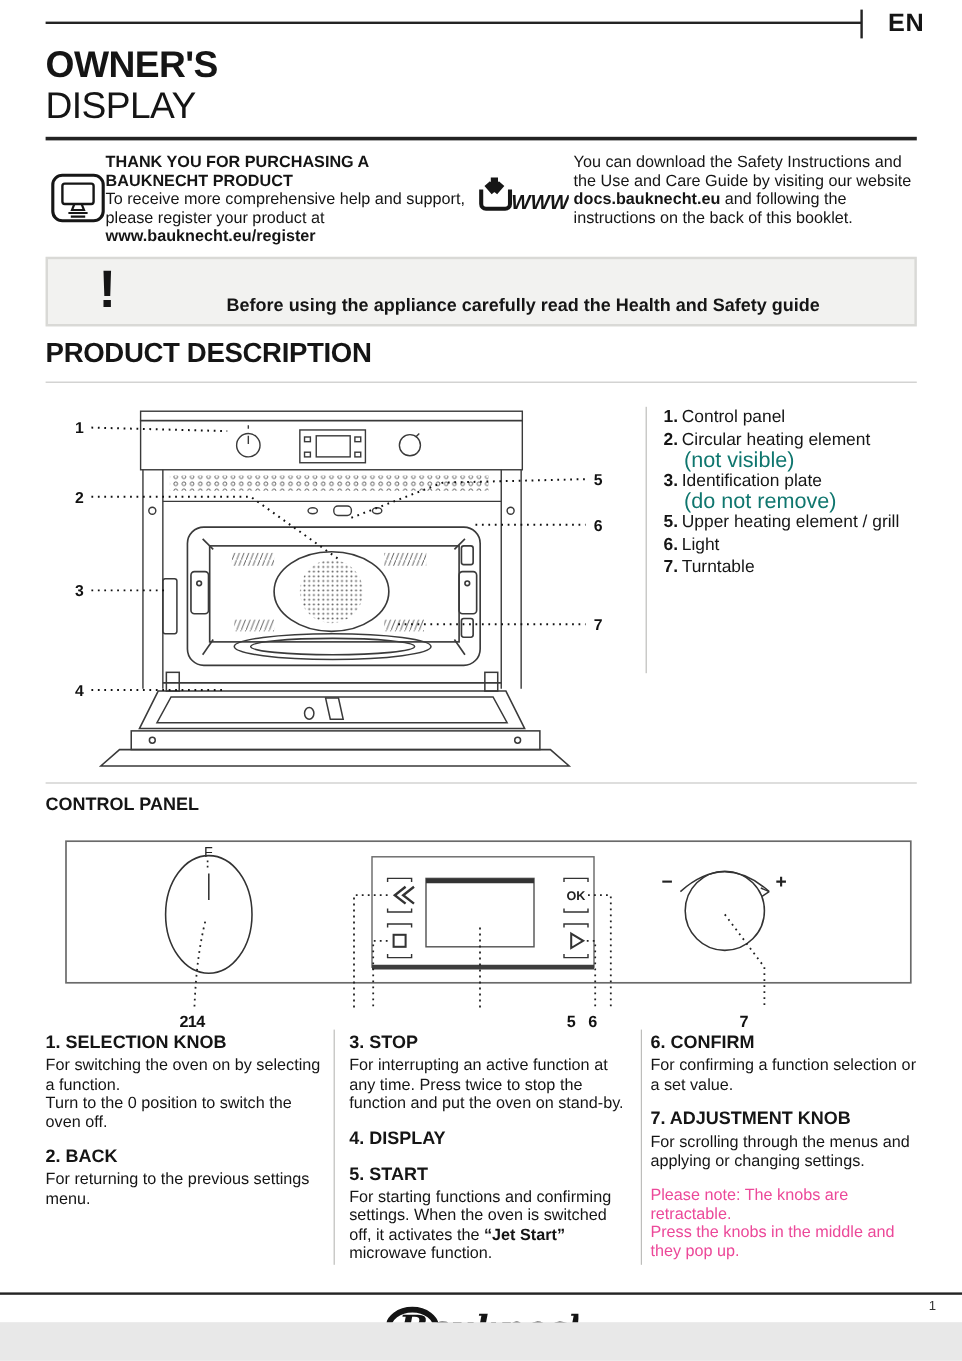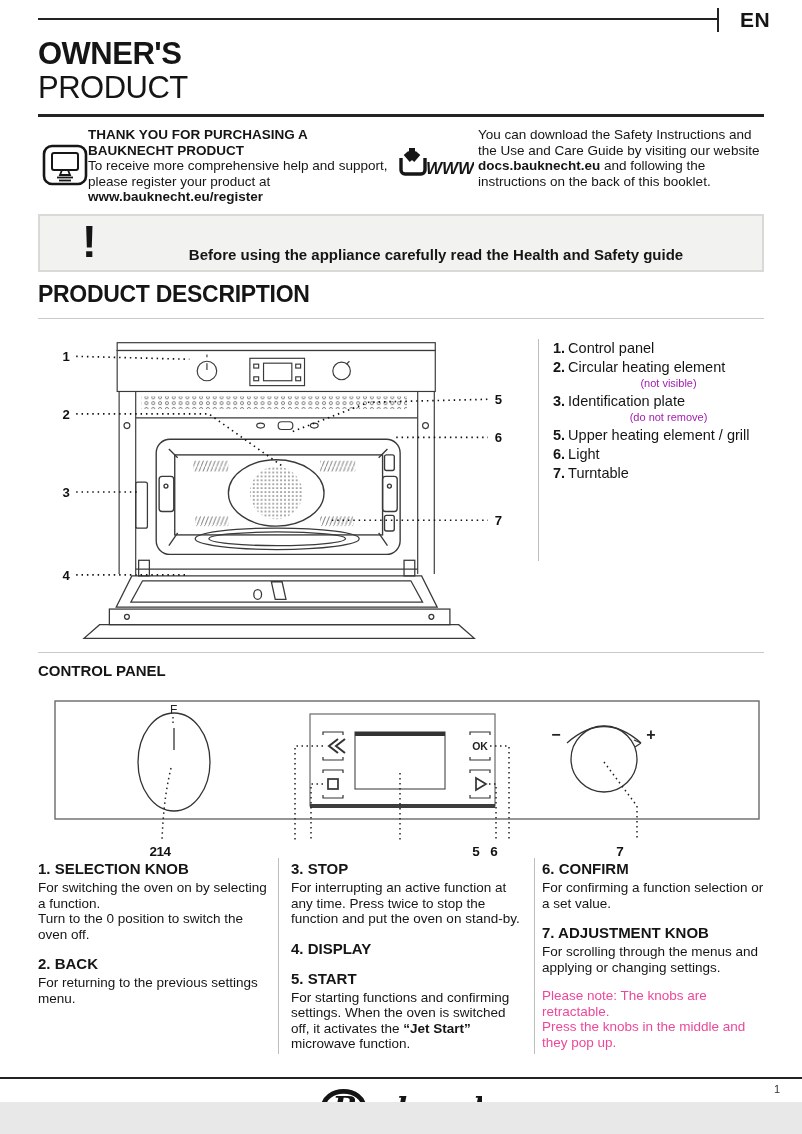--- a/index.html
+++ b/index.html
@@ -21,42 +21,42 @@
   
   .warnbox{background:#f2f2f0;border:2px solid #d9d9d6;}
   .warn-mark{font-size:44px;font-weight:800;line-height:44px;}
   .warn-text{font-weight:bold;font-size:15px;text-align:center;}
   
   .h1{font-weight:800;font-size:23px;letter-spacing:-.3px;}
   .h2{font-weight:800;font-size:15px;}
   
   .plist{font-size:14.5px;line-height:19px;}
   .plist .num{font-weight:bold;margin-right:3px;}
-  .pnote{font-size:11px;line-height:13px;color:#a21caf;margin:0 0 2px 17px;text-align:center;}
+  .pnote{font-size:18px;line-height:13px;color:#0f766e;margin:0 0 2px 17px;}
   .pnote:empty{display:none;}
   
   .entry h4{margin:0 0 3px 0;font-size:15px;font-weight:800;}
   .entry p{margin:0 0 13px 0;font-size:13.5px;line-height:15.5px;white-space:pre-line;}
   .note{font-size:13.5px;line-height:15.5px;color:#ec4899;white-space:pre-line;}
   
   .pageno{font-size:11px;color:#333;}
   svg text{font-family:"Liberation Sans",sans-serif;}
   .logo-text{font-family:"DejaVu Serif",serif;font-style:italic;font-weight:bold;}
 </style>
 </head>
 <body>
 
 <div id="page">
 
   
   <div class="abs rule-dark" style="left:38px;top:18px;width:680px;height:2px;"></div>
   <div class="abs rule-dark" style="left:717px;top:8px;width:2px;height:24px;"></div>
   <div class="abs lang" style="left:740px;top:8px;">EN</div>
   <div class="abs title1" style="left:38px;top:37px;">OWNER'S</div>
-  <div class="abs title2" style="left:38px;top:71px;">PRODUCT</div>
+  <div class="abs title2" style="left:38px;top:71px;">DISPLAY</div>
   <div class="abs rule-dark" style="left:38px;top:114px;width:726px;height:3px;"></div>
 
   
   <svg class="abs" style="left:42px;top:142px;" width="46" height="46" viewBox="0 0 46 46">
     <rect x="2" y="4" width="42" height="38" rx="8" fill="none" stroke="#161616" stroke-width="2.6"></rect>
     <rect x="10" y="11" width="26" height="17" rx="2" fill="none" stroke="#161616" stroke-width="2"></rect>
     <path d="M20,28 L18,33 H28 L26,28" fill="none" stroke="#161616" stroke-width="1.8"></path>
     <line x1="15" y1="35.5" x2="31" y2="35.5" stroke="#161616" stroke-width="1.8"></line>
     <line x1="17" y1="38.5" x2="29" y2="38.5" stroke="#161616" stroke-width="1.8"></line>
   </svg>

